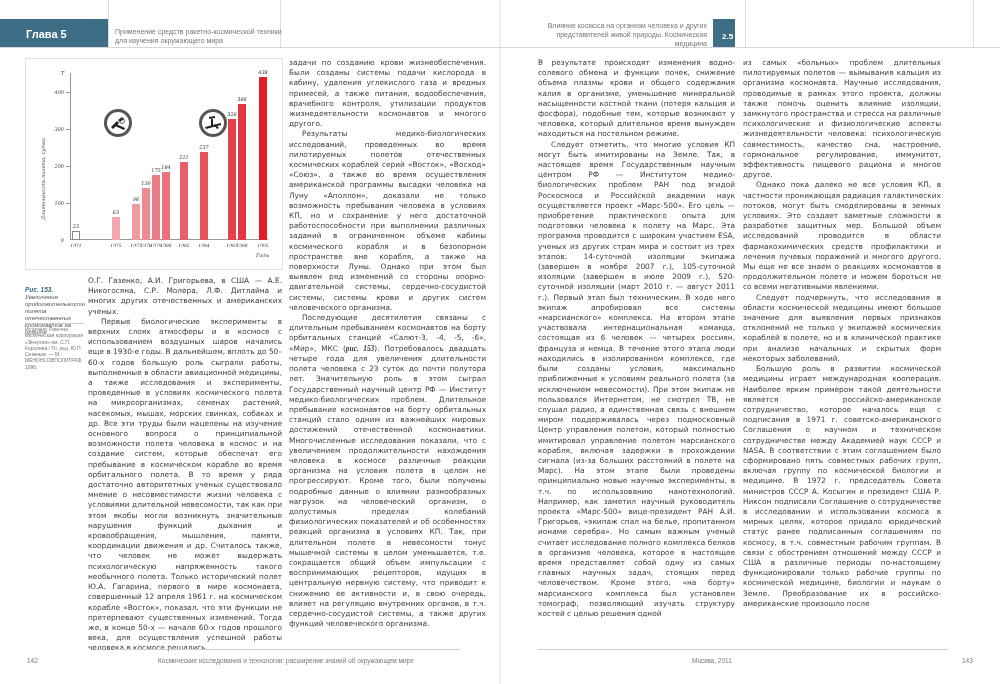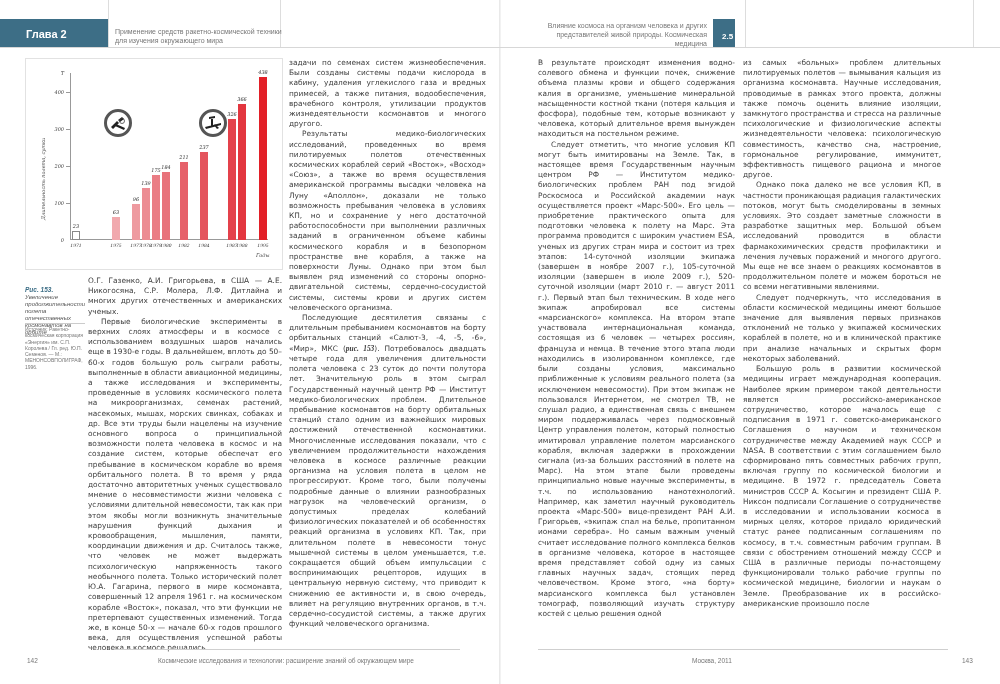--- a/index.html
+++ b/index.html
@@ -51,21 +51,21 @@
 </style>
 </head>
 <body>
 
 <div class="spread">
   <div class="gutter"></div>
 
   <div class="hdr-vline" style="left:108px;top:0;height:47px;"></div>
   <div class="hdr-vline" style="left:280px;top:0;height:47px;"></div>
   <div class="hdr-left-tab">
-      <span>Глава 2</span>
+      <span>Глава 5</span>
     </div>
   <div class="hdr-left-title">Применение средств ракетно-космической техники для изучения окружающего мира</div>
   <div class="hdr-hline" style="left:0;top:47px;width:1000px;"></div>
 
   <div class="hdr-vline" style="left:745px;top:0;height:47px;"></div>
   <div class="hdr-vline" style="left:973px;top:0;height:47px;"></div>
   <div class="hdr-right-title">Влияние космоса на организм человека и других представителей живой природы. Космическая медицина</div>
   <div class="hdr-right-tab">
       <span>2.5</span>
     </div>
@@ -141,21 +141,21 @@
     <div class="cap-text">Увеличение продолжительности полета отечественных космонавтов на орбите</div>
   </div>
   <div class="cap-src">Источник: Ракетно-космическая корпорация «Энергия» им. С.П. Королева / Гл. ред. Ю.П. Семенов. — М.: МЕНОНСОВПОЛИГРАФ, 1996.</div>
 
   <div class="col" style="left:88px;top:276px;width:194px;">
     <p class="noindent">О.Г. Газенко, А.И. Григорьева, в США — А.Е. Никогосяна, С.Р. Молера, Л.Ф. Дитлайна и многих других отечественных и американских ученых.</p>
     <p>Первые биологические эксперименты в верхних слоях атмосферы и в космосе с использованием воздушных шаров начались еще в 1930-е годы. В дальнейшем, вплоть до 50–60-х годов большую роль сыграли работы, выполненные в области авиационной медицины, а также исследования и эксперименты, проведенные в условиях космического полета на микроорганизмах, семенах растений, насекомых, мышах, морских свинках, собаках и др. Все эти труды были нацелены на изучение основного вопроса о принципиальной возможности полета человека в космос и на создание систем, которые обеспечат его пребывание в космическом корабле во время орбитального полета. В то время у ряда достаточно авторитетных ученых существовало мнение о несовместимости жизни человека с условиями длительной невесомости, так как при этом якобы могли возникнуть значительные нарушения функций дыхания и кровообращения, мышления, памяти, координации движения и др. Считалось также, что человек не может выдержать психологическую напряженность такого необычного полета. Только исторический полет Ю.А. Гагарина, первого в мире космонавта, совершенный 12 апреля 1961 г. на космическом корабле «Восток», показал, что эти функции не претерпевают существенных изменений. Тогда же, в конце 50-х — начале 60-х годов прошлого века, для осуществления успешной работы человека в космосе решались</p>
   </div>
 
   <div class="col" style="left:289px;top:58px;width:197px;">
-    <p class="noindent">задачи по семенах систем жизнеобеспечения. Были созданы системы подачи кислорода в кабину, удаления углекислого газа и вредных примесей, а также питания, водообеспечения, врачебного контроля, утилизации продуктов жизнедеятельности космонавтов и многого другого.</p>
+    <p class="noindent">задачи по созданию крови жизнеобеспечения. Были созданы системы подачи кислорода в кабину, удаления углекислого газа и вредных примесей, а также питания, водообеспечения, врачебного контроля, утилизации продуктов жизнедеятельности космонавтов и многого другого.</p>
     <p>Результаты медико-биологических исследований, проведенных во время пилотируемых полетов отечественных космических кораблей серий «Восток», «Восход» «Союз», а также во время осуществления американской программы высадки человека на Луну «Аполлон», доказали не только возможность пребывания человека в условиях КП, но и сохранение у него достаточной работоспособности при выполнении различных заданий в ограниченном объеме кабины космического корабля и в безопорном пространстве вне корабля, а также на поверхности Луны. Однако при этом был выявлен ряд изменений со стороны опорно-двигательной системы, сердечно-сосудистой системы, системы крови и других систем человеческого организма.</p>
     <p><span>Последующие десятилетия связаны с длительным пребыванием космонавтов на борту орбитальных станций «Салют-3, -4, -5, -6», «Мир», МКС (</span><span class="ref">рис. 153</span><span>). Потребовалось двадцать четыре года для увеличения длительности полета человека с 23 суток до почти полутора лет. Значительную роль в этом сыграл Государственный научный центр РФ — Институт медико-биологических проблем. Длительное пребывание космонавтов на борту орбитальных станций стало одним из важнейших мировых достижений отечественной космонавтики. Многочисленные исследования показали, что с увеличением продолжительности нахождения человека в космосе различные реакции организма на условия полета в целом не прогрессируют. Кроме того, были получены подробные данные о влиянии разнообразных нагрузок на человеческий организм, о допустимых пределах колебаний физиологических показателей и об особенностях реакций организма в условиях КП. Так, при длительном полете в невесомости тонус мышечной системы в целом уменьшается, т.е. сокращается общий объем импульсации с воспринимающих рецепторов, идущих в центральную нервную систему, что приводит к снижению ее активности и, в свою очередь, влияет на регуляцию внутренних органов, в т.ч. сердечно-сосудистой системы, а также других функций человеческого организма.</span></p>
   </div>
 
   <div class="col" style="left:538px;top:58px;width:197px;">
     <p class="noindent">В результате происходят изменения водно-солевого обмена и функции почек, снижение объема плазмы крови и общего содержания калия в организме, уменьшение минеральной насыщенности костной ткани (потеря кальция и фосфора), подобные тем, которые возникают у человека, который длительное время вынужден находиться на постельном режиме.</p>
     <p>Следует отметить, что многие условия КП могут быть имитированы на Земле. Так, в настоящее время Государственным научным центром РФ — Институтом медико-биологических проблем РАН под эгидой Роскосмоса и Российской академии наук осуществляется проект «Марс-500». Его цель — приобретение практического опыта для подготовки человека к полету на Марс. Эта программа проводится с широким участием ESA, ученых из других стран мира и состоит из трех этапов: 14-суточной изоляции экипажа (завершен в ноябре 2007 г.), 105-суточной изоляции (завершен в июле 2009 г.), 520-суточной изоляции (март 2010 г. — август 2011 г.). Первый этап был техническим. В ходе него экипаж апробировал все системы «марсианского» комплекса. На втором этапе участвовала интернациональная команда, состоящая из 6 человек — четырех россиян, француза и немца. В течение этого этапа люди находились в изолированном комплексе, где были созданы условия, максимально приближенные к условиям реального полета (за исключением невесомости). При этом экипаж не пользовался Интернетом, не смотрел ТВ, не слушал радио, а единственная связь с внешнем миром поддерживалась через подмосковный Центр управления полетом, который полностью имитировал управление полетом марсианского корабля, включая задержки в прохождении сигнала (из-за больших расстояний в полете на Марс). На этом этапе были проведены принципиально новые научные эксперименты, в т.ч. по использованию нанотехнологий. Например, как заметил научный руководитель проекта «Марс-500» вице-президент РАН А.И. Григорьев, «экипаж спал на белье, пропитанном ионами серебра». Но самым важным ученый считает исследование полного комплекса белков в организме человека, которое в настоящее время представляет собой одну из самых главных научных задач, стоящих перед человечеством. Кроме этого, «на борту» марсианского комплекса был установлен томограф, позволяющий изучать структуру костей с целью решения одной</p>
   </div>
 
   <div class="col" style="left:743px;top:58px;width:198px;">

